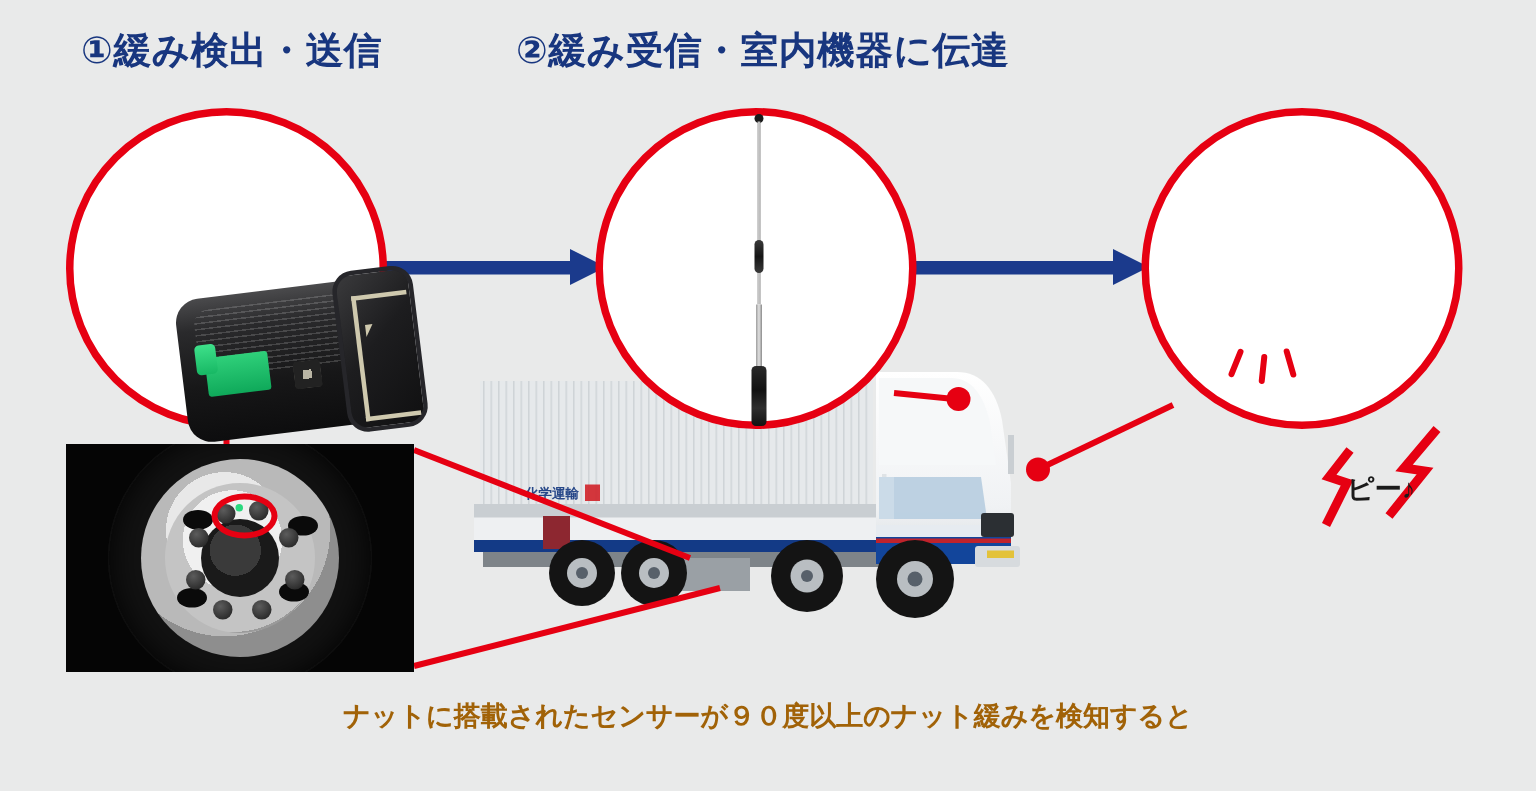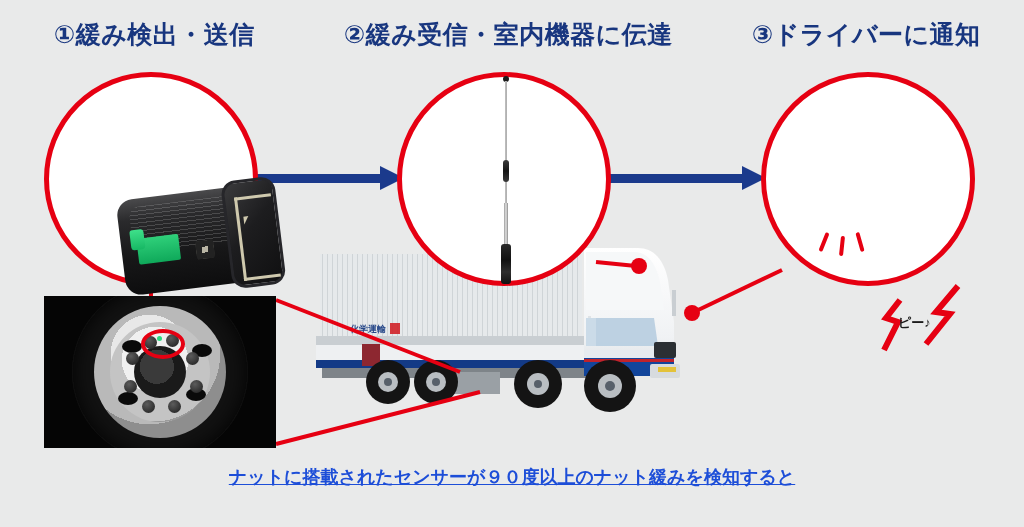--- a/index.html
+++ b/index.html
@@ -259,48 +259,46 @@
     position: absolute;
     left: 0; top: 0;
     width: 1024px; height: 527px;
     pointer-events: none;
   }
 
   
   #buzzer-text {
     position: absolute;
     left: 898px; top: 314px;
-    font-size: 13px;
+    font-size: 18px;
     font-weight: bold;
     color: #1b1b1b;
     white-space: nowrap;
   }
 
   
   #caption {
     position: absolute;
     left: 0; top: 464px;
     width: 1024px;
     text-align: center;
     font-size: 18px;
     font-weight: bold;
-    color: #1d4ed8;
+    color: #a16207;
     line-height: 1.45;
-    text-decoration: underline;
   }
   #caption div { display: block; }
 </style>
 </head>
 <body>
 
 <div id="stage">
 
   <div class="step-title" id="title-1">①緩み検出・送信</div>
   <div class="step-title" id="title-2">②緩み受信・室内機器に伝達</div>
-  <div class="step-title" id="title-3">③ドライバーに通知</div>
 
   <svg id="truck" viewBox="0 0 430 190">
 
     <rect x="18" y="28" width="262" height="90" fill="#e3e6e8"></rect>
     <rect x="18" y="28" width="262" height="90" fill="url(#ribs)"></rect>
     <defs>
       <pattern id="ribs" width="5" height="5" patternUnits="userSpaceOnUse">
         <rect width="5" height="5" fill="#e6e9eb"></rect>
         <rect x="0" width="1" height="5" fill="#cfd4d7"></rect>
       </pattern>

